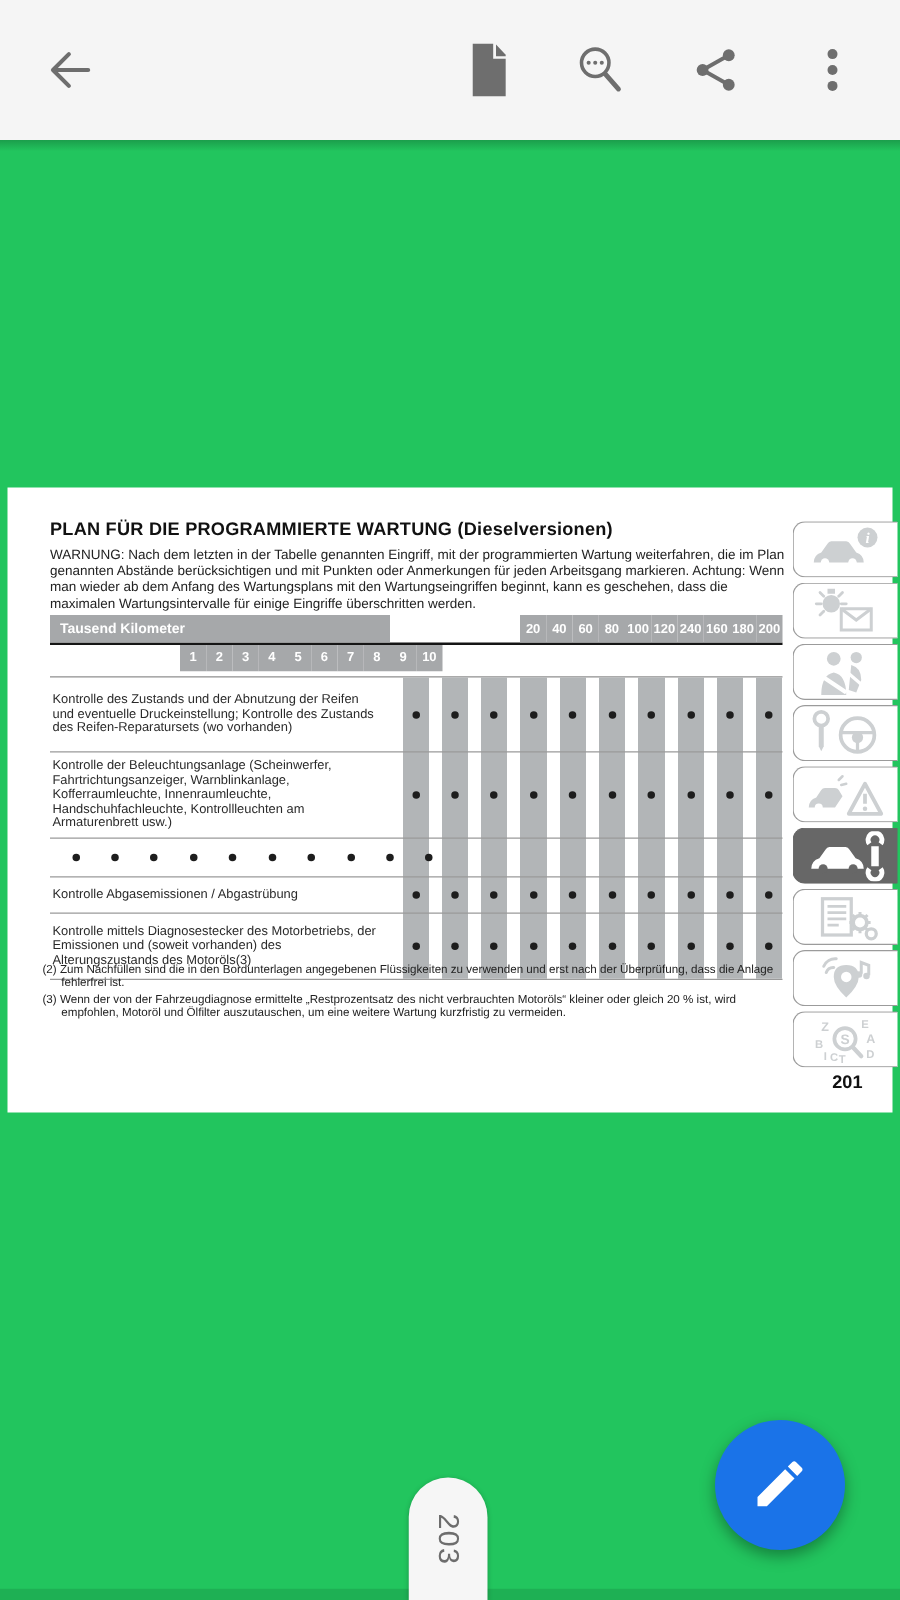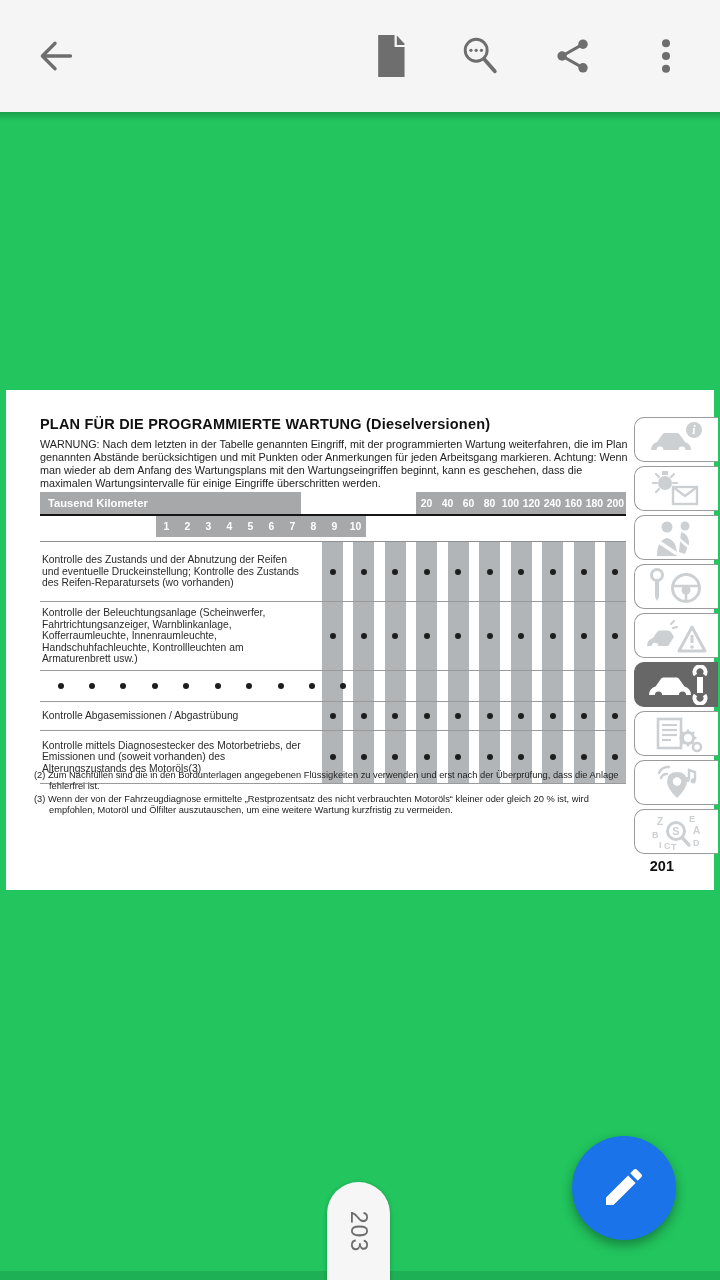--- a/index.html
+++ b/index.html
@@ -9,21 +9,21 @@
   .appbar{position:absolute;top:0;left:0;width:720px;height:112px;background:#f5f5f5;z-index:5;}
   .appbar::after{content:"";position:absolute;top:112px;left:0;width:720px;height:9px;
                  background:linear-gradient(rgba(0,0,0,.20),rgba(0,0,0,0));}
   .abicon{position:absolute;width:48px;height:48px;top:32px;display:flex;align-items:center;justify-content:center;color:#6e6e6e;}
   
   .doc-page{position:absolute;left:6px;top:390px;width:708px;height:500px;background:#fff;z-index:1;color:#1b1b1b;}
   .doc-title{position:absolute;left:34px;top:16px;font-size:14.5px;font-weight:bold;letter-spacing:.2px;color:#111;}
   .doc-warning{position:absolute;left:34px;top:37px;width:594px;font-size:10.8px;line-height:13.2px;color:#222;}
   
   .mtable{position:absolute;left:34px;top:102px;width:586px;}
-  .t-hrow{display:flex;align-items:stretch;gap:12px;}
+  .t-hrow{display:flex;align-items:stretch;}
   .t-hrow.km{height:22px;border-bottom:2px solid #151515;}
   .t-hrow.yr{height:21px;margin-bottom:4px;}
   .t-hlabel{width:272px;background:#a6a8aa;color:#fff;font-weight:bold;font-size:11.2px;
             display:flex;align-items:center;padding-left:8px;box-sizing:border-box;}
   .t-hspace{width:10px;}
   .t-hvals{width:304px;display:flex;justify-content:flex-end;}
   .hcell{width:21px;background:#a6a8aa;color:#fff;font-weight:bold;font-size:10.4px;
          display:flex;align-items:center;justify-content:center;}
   .t-body{position:relative;border-top:1px solid #8f8f8f;border-bottom:1px solid #9a9a9a;}
   .t-body::before{content:"";position:absolute;left:282px;top:0;bottom:0;width:304px;
@@ -31,21 +31,21 @@
   .t-row{position:relative;display:flex;align-items:center;}
   .t-row + .t-row{border-top:1px solid #9a9a9a;}
   .t-label{width:272px;padding:5px 6px 5px 2px;box-sizing:border-box;font-size:10.3px;line-height:11.6px;color:#2a2a2a;}
   .t-space{width:10px;}
   .t-dots{width:304px;display:flex;justify-content:space-between;align-items:center;align-self:stretch;}
   .dotcell{width:21px;display:flex;align-items:center;justify-content:center;}
   .dot{width:6px;height:6px;border-radius:50%;background:#1d1d1d;}
   
   .footnotes{position:absolute;left:28px;top:380px;width:600px;}
   .fn{margin:0 0 1px 0;font-size:9.3px;line-height:11.3px;color:#222;padding-left:15px;text-indent:-15px;}
-  .pagenum{position:absolute;right:40px;top:468px;font-size:14.5px;font-weight:bold;color:#111;}
+  .pagenum{position:absolute;right:24px;top:468px;font-size:14.5px;font-weight:bold;color:#111;}
   
   .tabs{position:absolute;top:417px;right:2px;display:flex;flex-direction:column;gap:4px;z-index:3;}
   .tab{width:84px;height:45px;background:#fff;border:1px solid #9b9b9b;border-right:none;
        border-radius:10px 0 0 10px;box-sizing:border-box;display:flex;align-items:center;justify-content:center;color:#cdd0d2;}
   .tab.active{background:#676767;border-color:#676767;color:#fff;}
   .tab svg{display:block;}
   
   .scroll-pill{position:absolute;left:327px;top:1182px;width:63px;height:98px;background:#f6f6f6;
                border-radius:32px 32px 0 0;box-shadow:0 1px 4px rgba(0,0,0,.25);z-index:4;
                display:flex;align-items:center;justify-content:center;}

